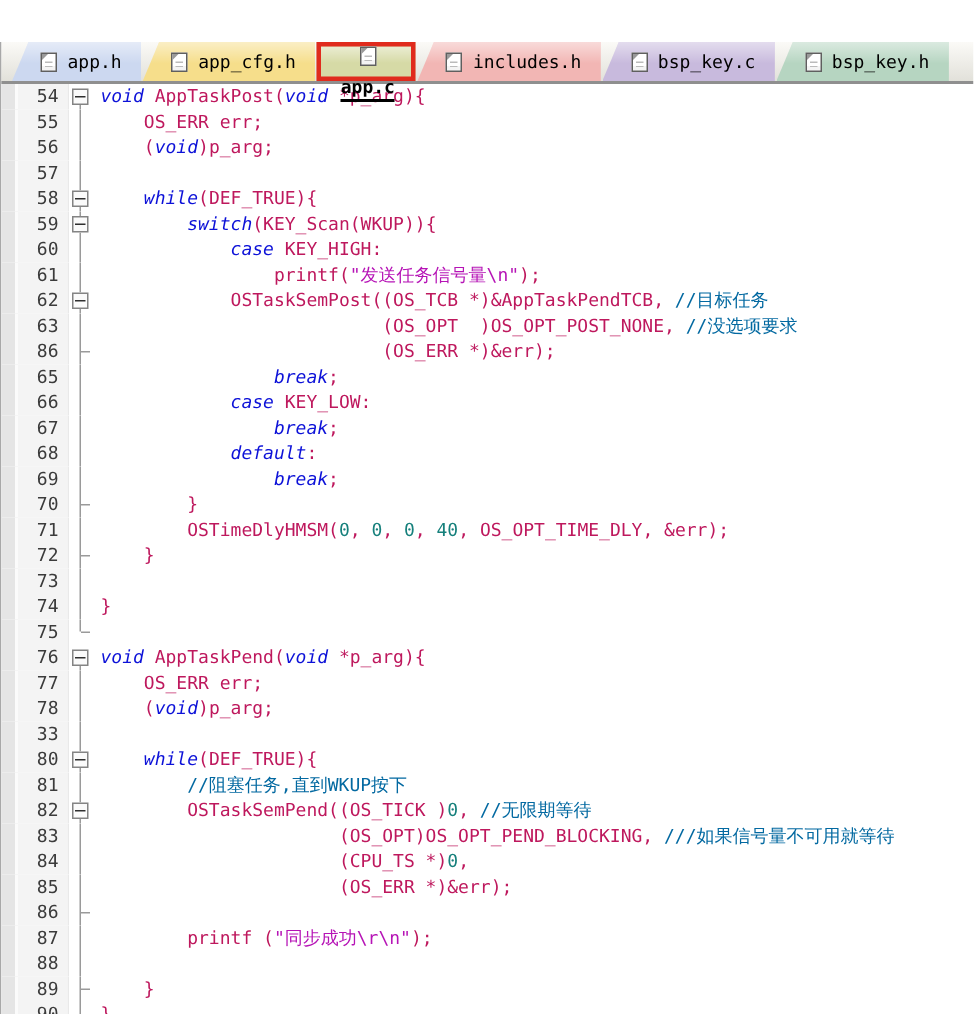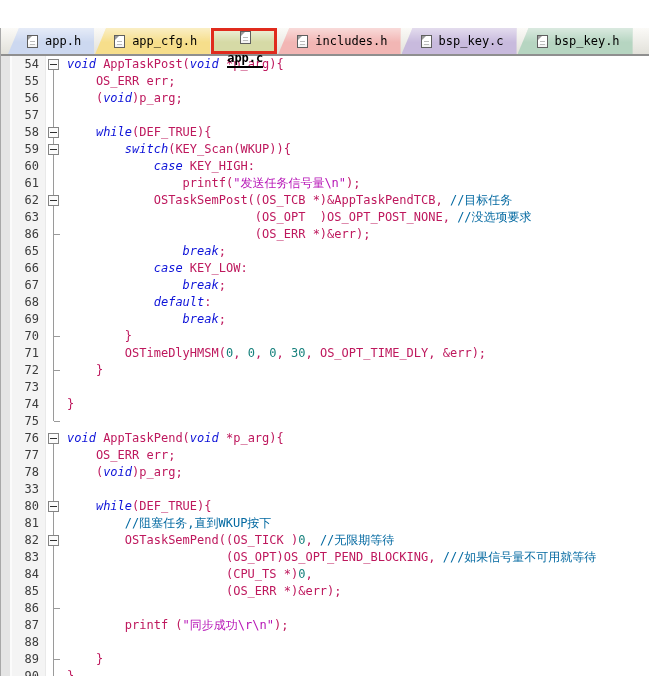--- a/index.html
+++ b/index.html
@@ -229,21 +229,21 @@
             <div class="fold-tick"></div>
           </div>
           <div class="code-text"><span class="tk-n">        }</span></div>
         </div>
         <div class="code-line">
           <div class="gutter-strip"></div>
           <div class="gutter-num">71</div>
           <div class="gutter-fold">
             <div class="fold-vline"></div>
           </div>
-          <div class="code-text"><span class="tk-n">        OSTimeDlyHMSM(</span><span class="tk-d">0</span><span class="tk-n">, </span><span class="tk-d">0</span><span class="tk-n">, </span><span class="tk-d">0</span><span class="tk-n">, </span><span class="tk-d">30</span><span class="tk-n">, OS_OPT_TIME_DLY, &amp;err);</span></div>
+          <div class="code-text"><span class="tk-n">        OSTimeDlyHMSM(</span><span class="tk-d">0</span><span class="tk-n">, </span><span class="tk-d">0</span><span class="tk-n">, </span><span class="tk-d">0</span><span class="tk-n">, </span><span class="tk-d">40</span><span class="tk-n">, OS_OPT_TIME_DLY, &amp;err);</span></div>
         </div>
         <div class="code-line">
           <div class="gutter-strip"></div>
           <div class="gutter-num">72</div>
           <div class="gutter-fold">
             <div class="fold-vline"></div>
             <div class="fold-tick"></div>
           </div>
           <div class="code-text"><span class="tk-n">    }</span></div>
         </div>

